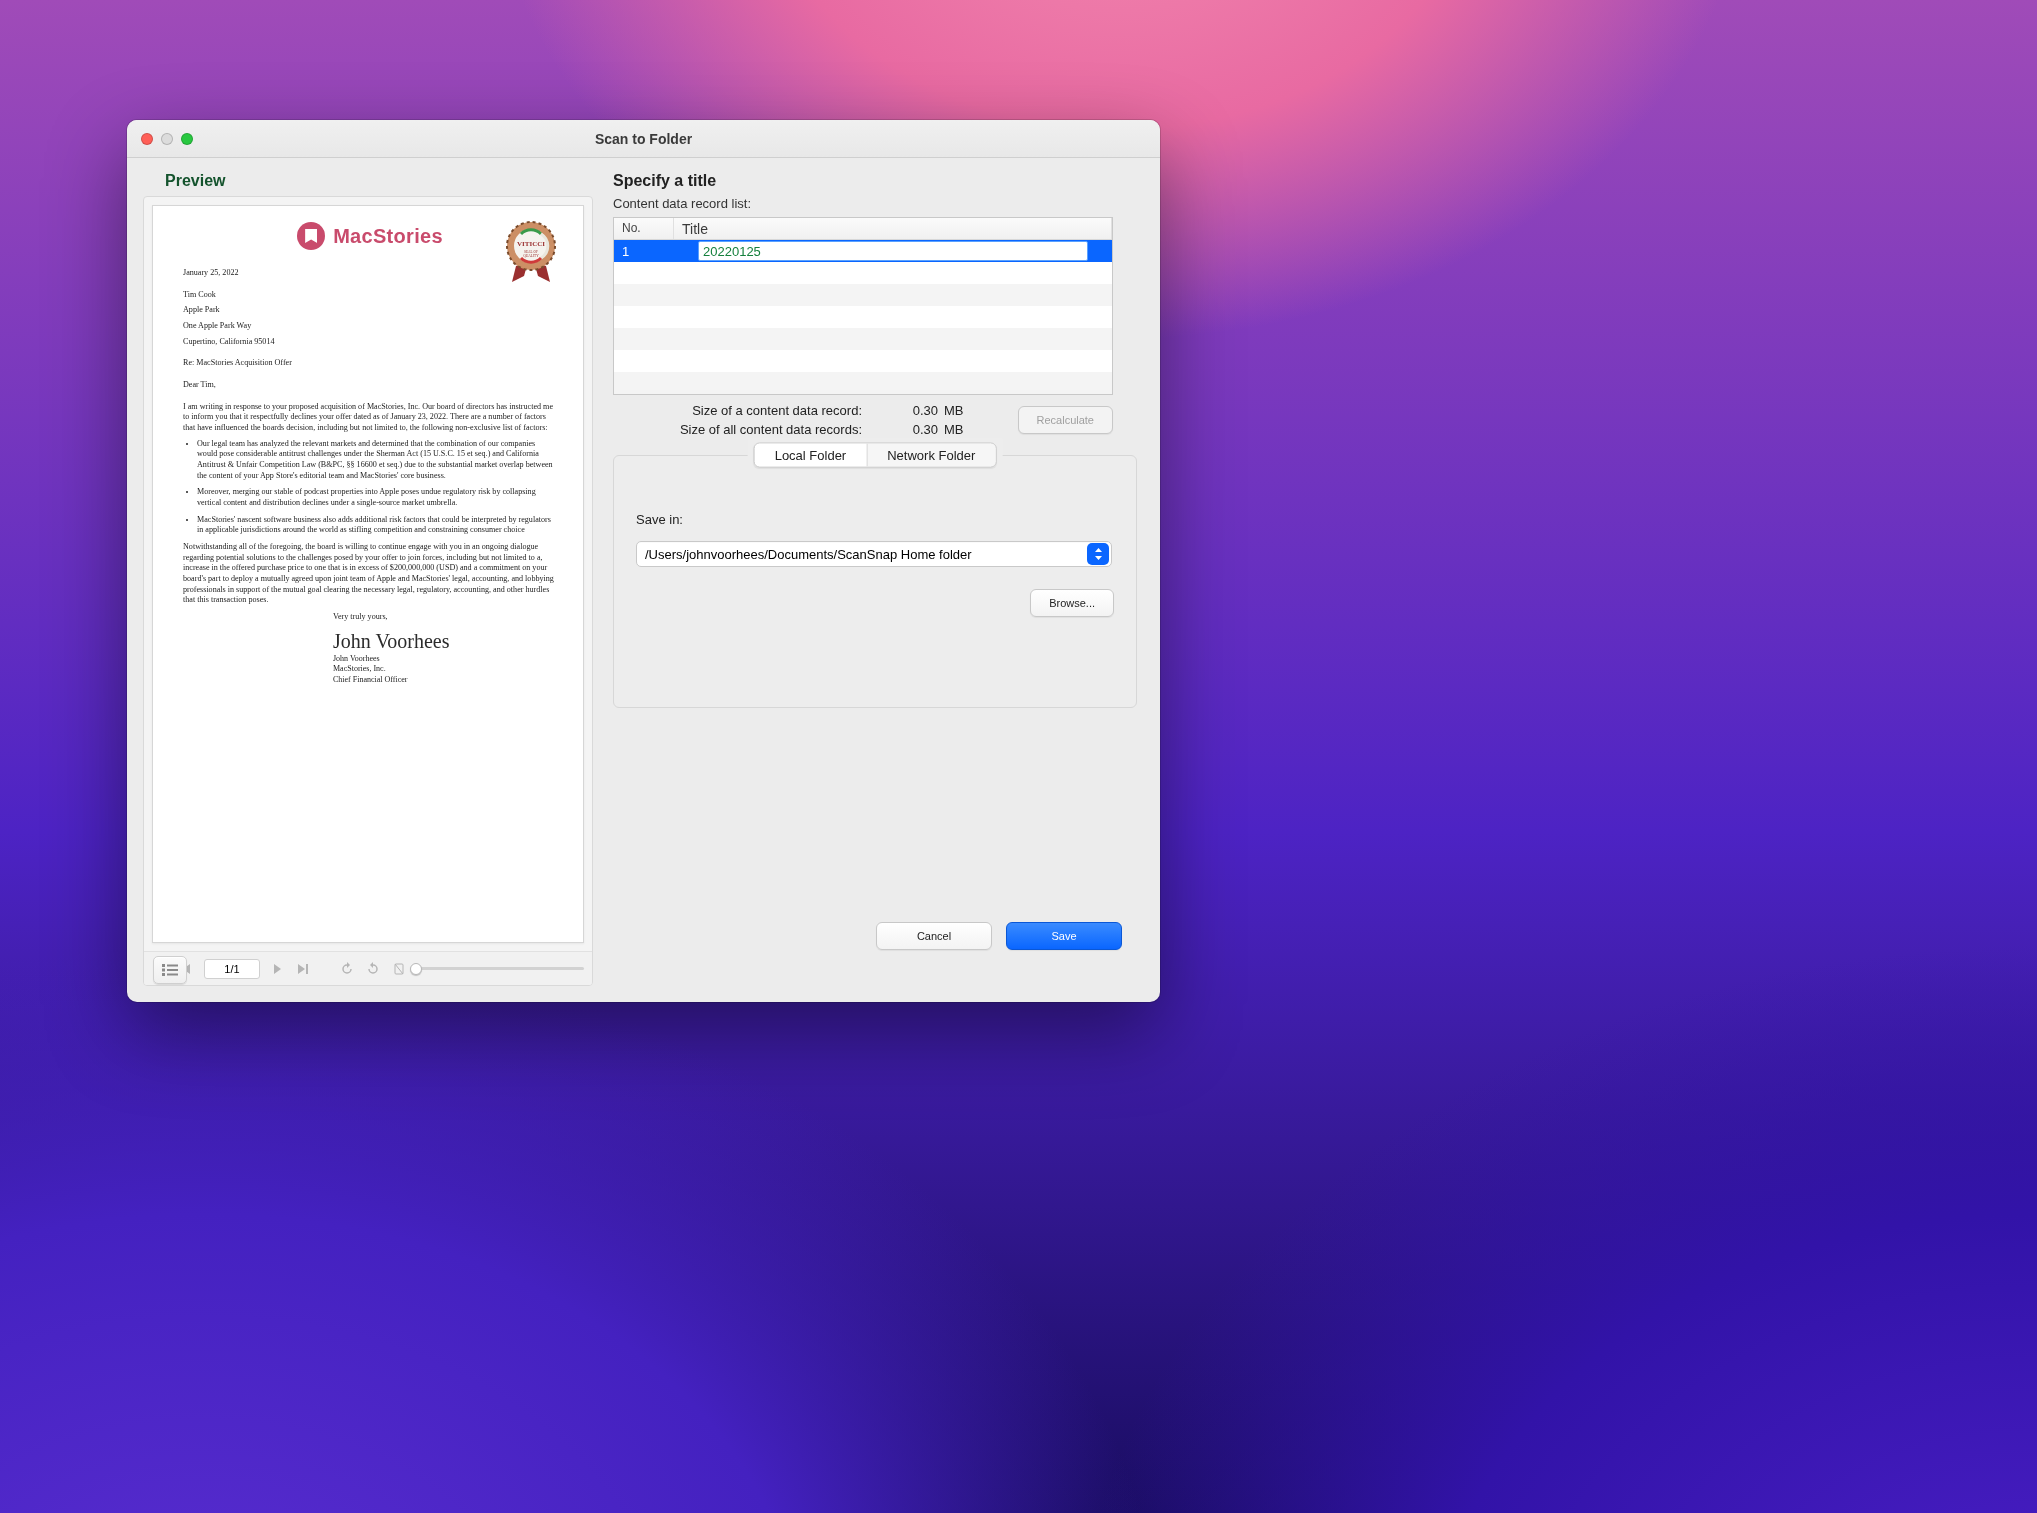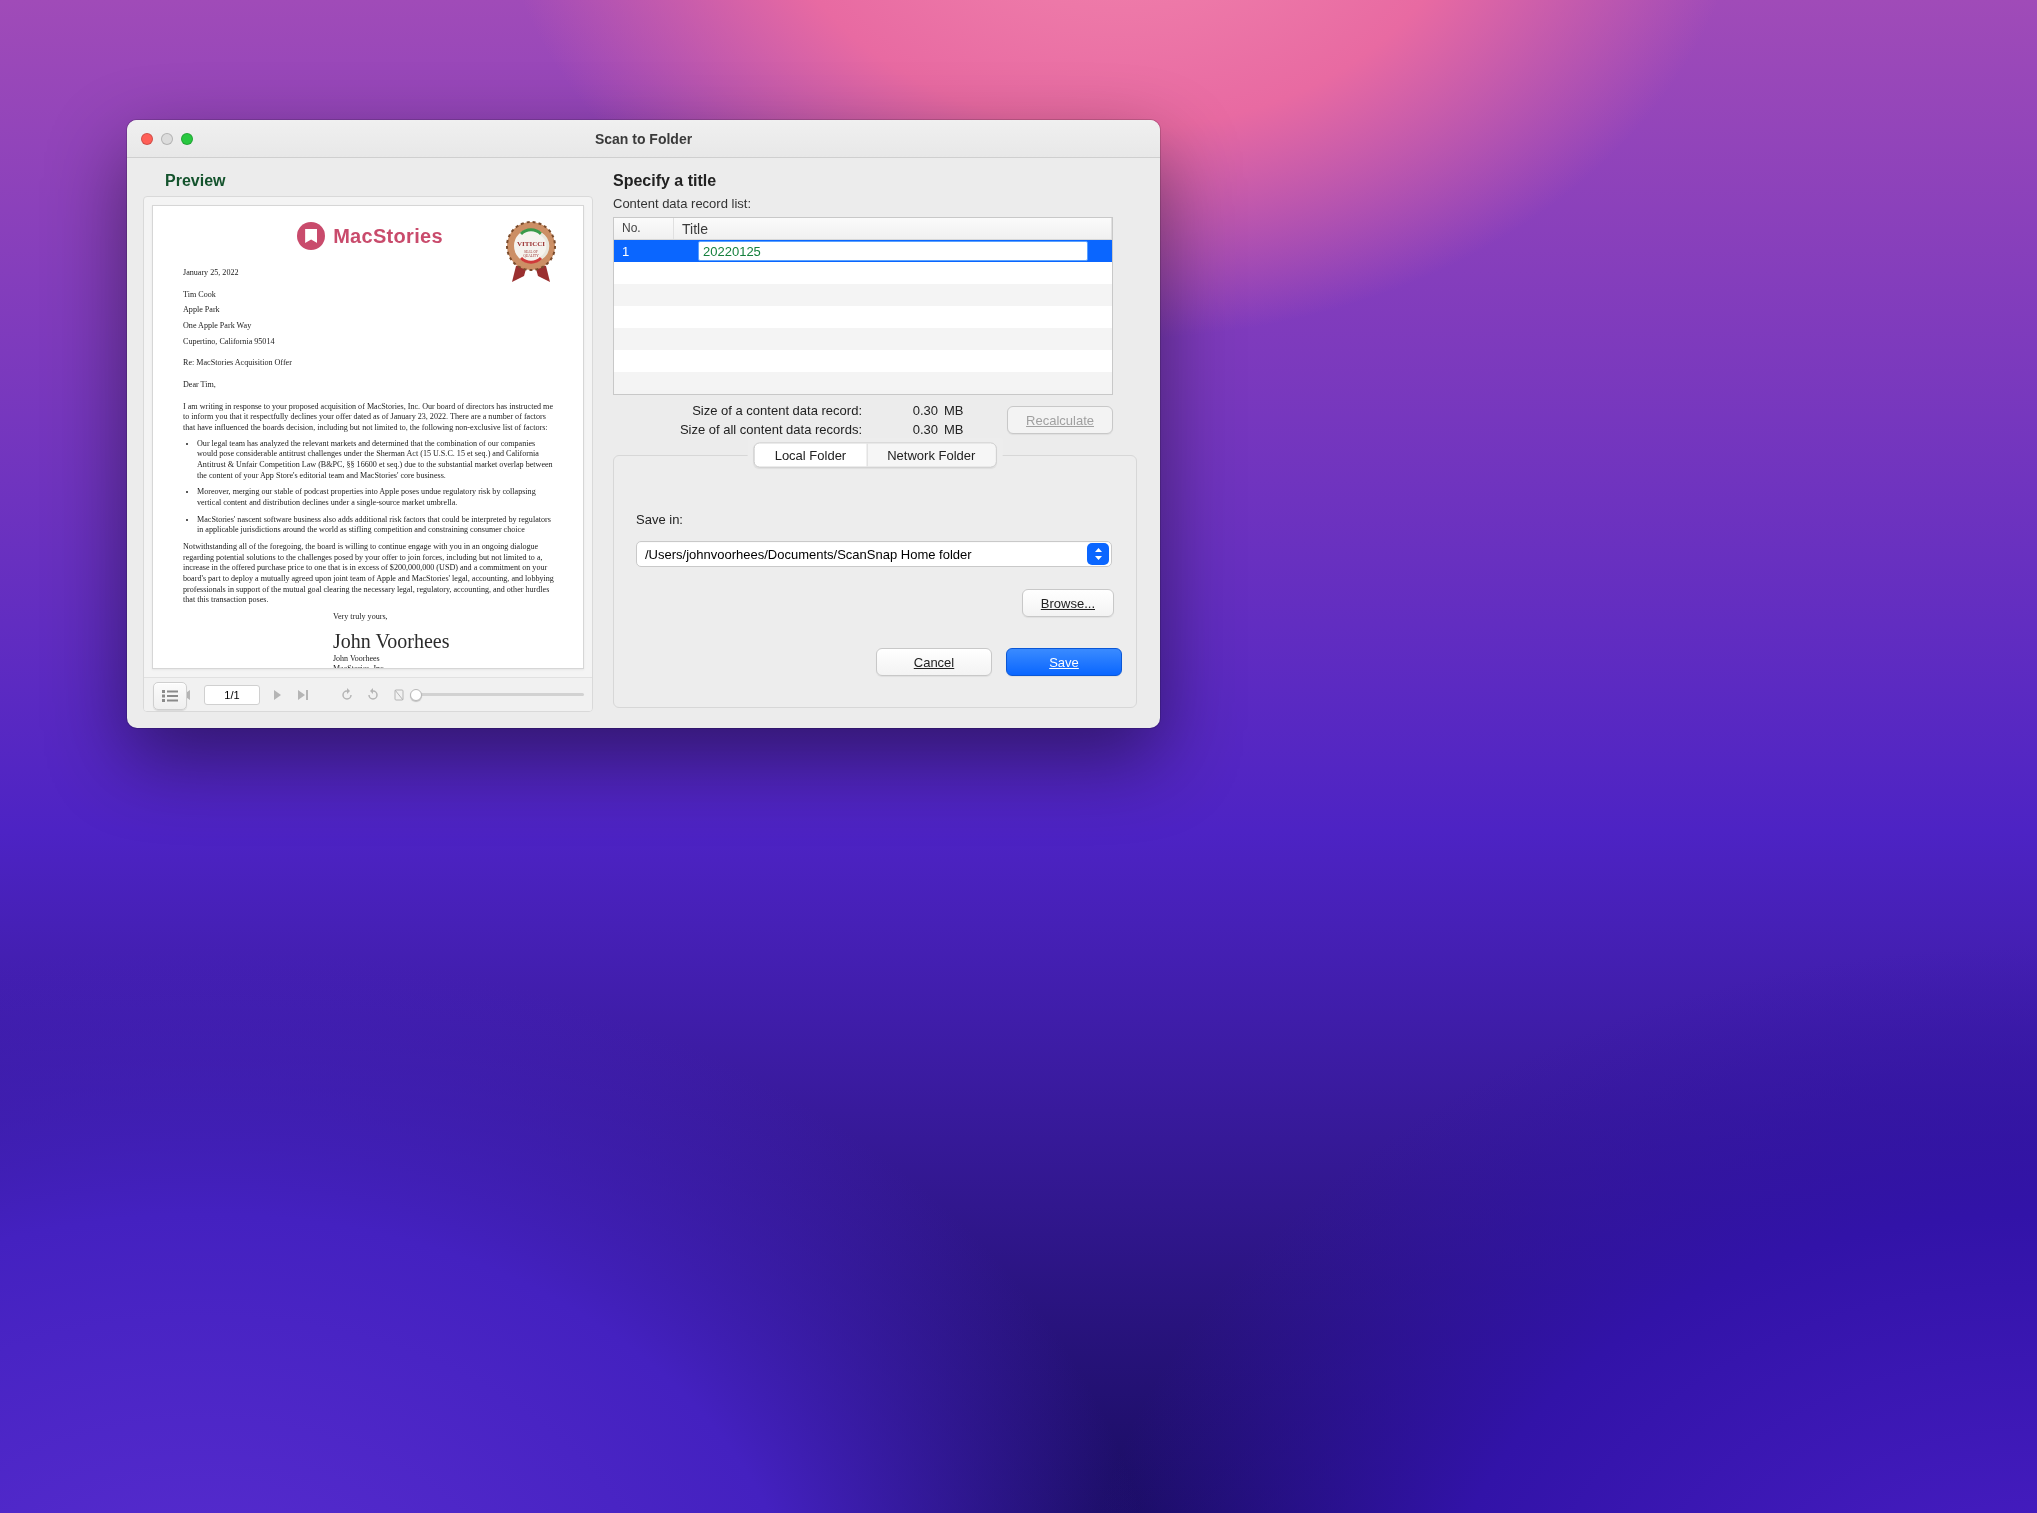--- a/index.html
+++ b/index.html
@@ -18,21 +18,21 @@
       radial-gradient(ellipse 900px 700px at 55% -10%, #f48bb0 0%, #e86aa2 40%, rgba(232,106,162,0) 70%),
       radial-gradient(ellipse 1200px 900px at 10% 110%, #5a2ed1 0%, #4421c0 50%, rgba(68,33,192,0) 80%),
       radial-gradient(ellipse 1200px 900px at 100% 110%, #4b1fc7 0%, #3213a8 50%, rgba(50,19,168,0) 80%),
       linear-gradient(180deg, #a04bb8 0%, #4d23c4 55%, #1a0d62 100%);
   }
 
   
   .window {
     position: absolute;
     left: 127px; top: 120px;
-    width: 1033px; height: 608px;
+    width: 1033px; height: 882px;
     background: #ececec;
     border-radius: 10px;
     box-shadow: 0 30px 80px rgba(0,0,0,.45), 0 0 0 1px rgba(0,0,0,.15);
     display: flex; flex-direction: column;
     overflow: hidden;
   }
   .titlebar {
     height: 38px;
     border-bottom: 1px solid #cfcfcf;
     background: linear-gradient(#f0f0f0, #e8e8e8);
@@ -221,23 +221,22 @@
     background: #0a66ff; display: flex; align-items: center; justify-content: center;
   }
   .combo .chevron svg { width: 11px; height: 14px; }
   .browse-row { display: flex; justify-content: flex-end; margin-top: 22px; }
 
   
   .btn {
     height: 28px; padding: 0 18px;
     border: 1px solid #c8c8c8; border-radius: 6px;
     background: linear-gradient(#ffffff,#f3f3f3);
-    font-size: 13px; color: #222; cursor: pointer;
+    font-size: 11px; color: #222; cursor: pointer;
     box-shadow: 0 1px 1px rgba(0,0,0,.06);
-    text-decoration: underline;
   }
   .btn:disabled { color: #a0a0a0; background: #f3f3f3; cursor: default; }
   .btn.primary {
     background: linear-gradient(#3a8bff,#0a66ff);
     border-color: #0a57d6; color: #fff; font-weight: 500;
   }
 
   .footer {
     position: absolute; right: 22px; bottom: 36px;
     display: flex; gap: 14px; border-radius: 10px;

